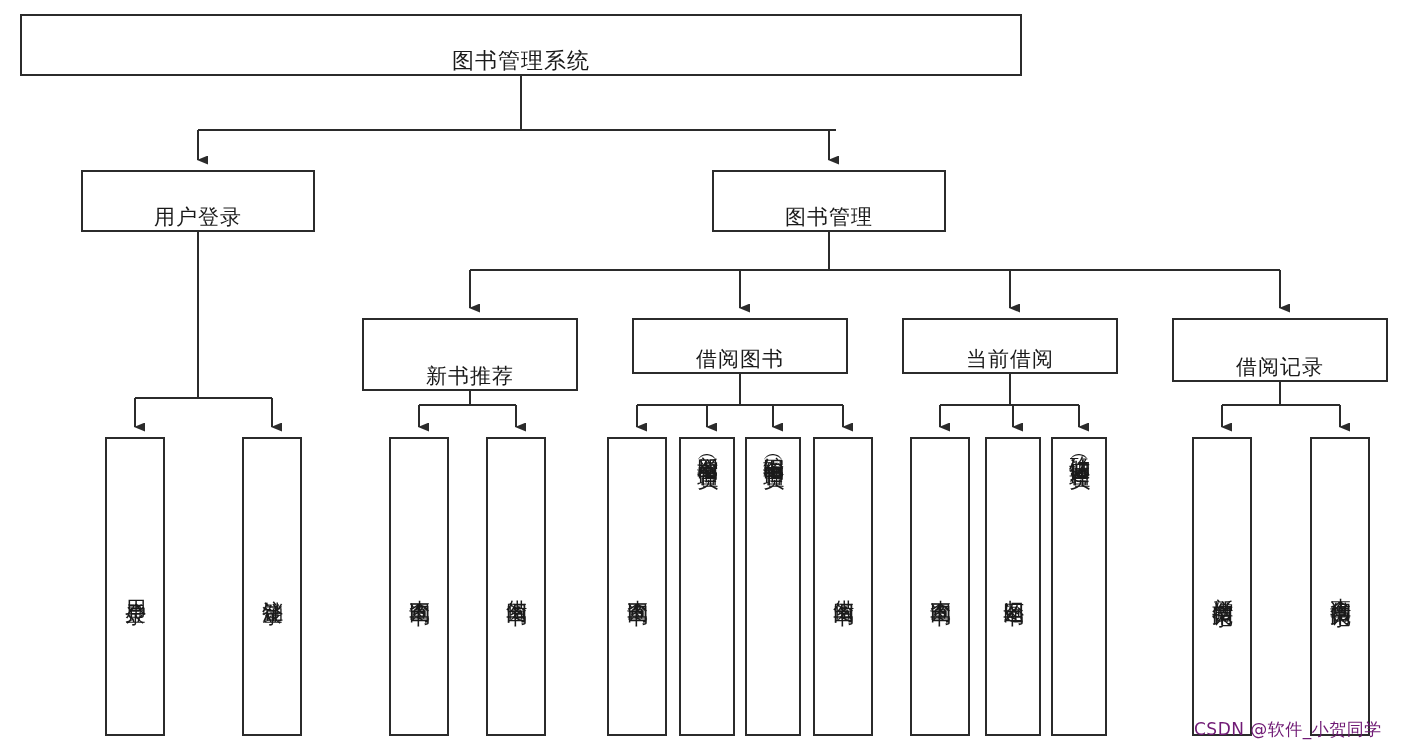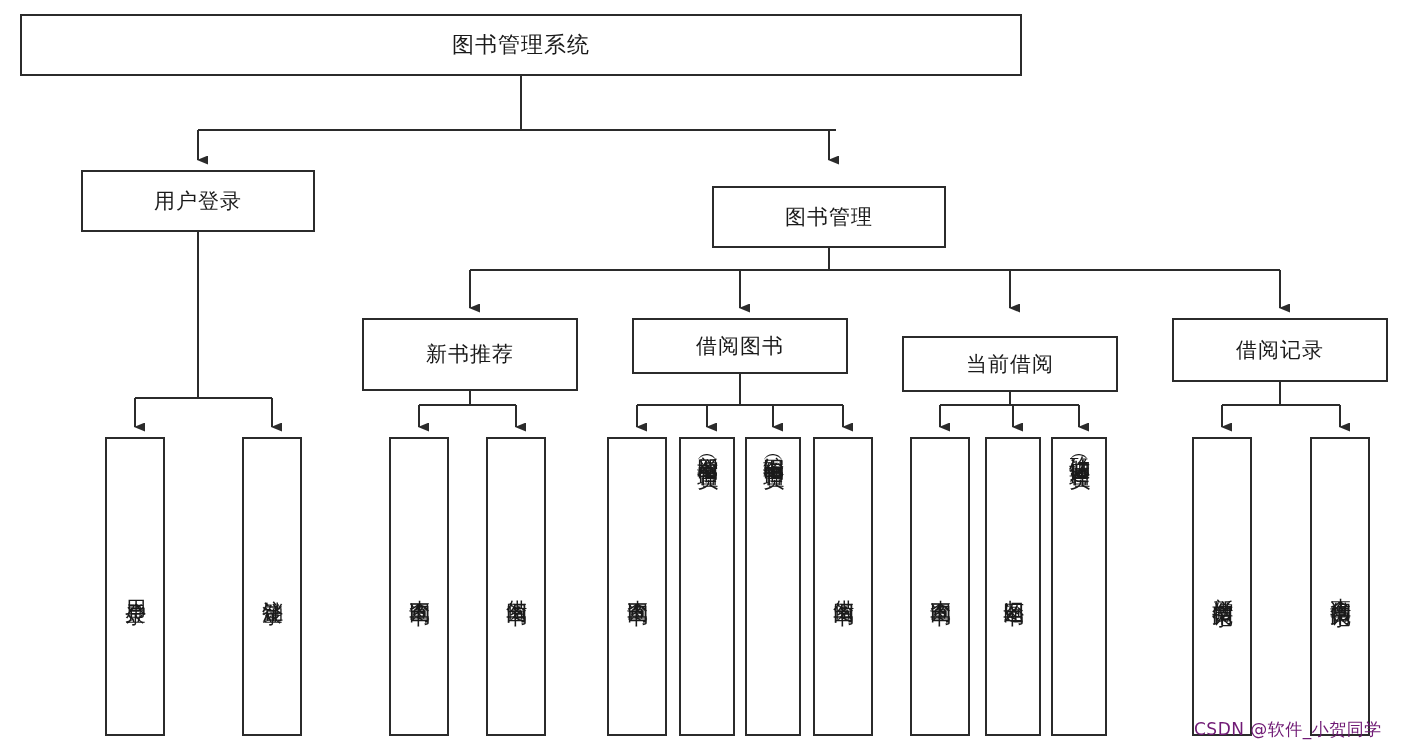--- a/index.html
+++ b/index.html
@@ -25,21 +25,21 @@
     width: 1405px;
     height: 747px;
     pointer-events: none;
   }
   .node {
     position: absolute;
     box-sizing: border-box;
     background: #ffffff;
     border: 2px solid #2b2b2b;
     display: flex;
-    align-items: center;
+    align-items: flex-end;
     justify-content: center;
     color: #1a1a1a;
     z-index: 2;
   }
   .node .node-label {
     display: block;
     text-align: center;
     line-height: 1.18;
   }
   
@@ -128,31 +128,31 @@
     </g>
   </svg>
 
   <div class="node horiz root" style="left:20px; top:14px; width:1002px; height:62px;">
     <span class="node-label">图书管理系统</span>
   </div>
 
   <div class="node horiz" style="left:81px; top:170px; width:234px; height:62px;">
     <span class="node-label">用户登录</span>
   </div>
-  <div class="node horiz" style="left:712px; top:170px; width:234px; height:62px;margin-top:16px;">
+  <div class="node horiz" style="left:712px; top:170px; width:234px; height:62px;">
     <span class="node-label">图书管理</span>
   </div>
 
   <div class="node horiz" style="left:362px; top:318px; width:216px; height:73px;">
     <span class="node-label">新书推荐</span>
   </div>
   <div class="node horiz" style="left:632px; top:318px; width:216px; height:56px;">
     <span class="node-label">借阅图书</span>
   </div>
-  <div class="node horiz" style="left:902px; top:336px; width:216px; height:56px;">
+  <div class="node horiz" style="left:902px; top:318px; width:216px; height:56px;">
     <span class="node-label">当前借阅</span>
   </div>
   <div class="node horiz" style="left:1172px; top:318px; width:216px; height:64px;">
     <span class="node-label">借阅记录</span>
   </div>
 
   <div class="node vert" style="left:105px; top:437px; width:60px; height:299px;">
     <span class="node-label">用户登录</span>
   </div>
   <div class="node vert" style="left:242px; top:437px; width:60px; height:299px;">

